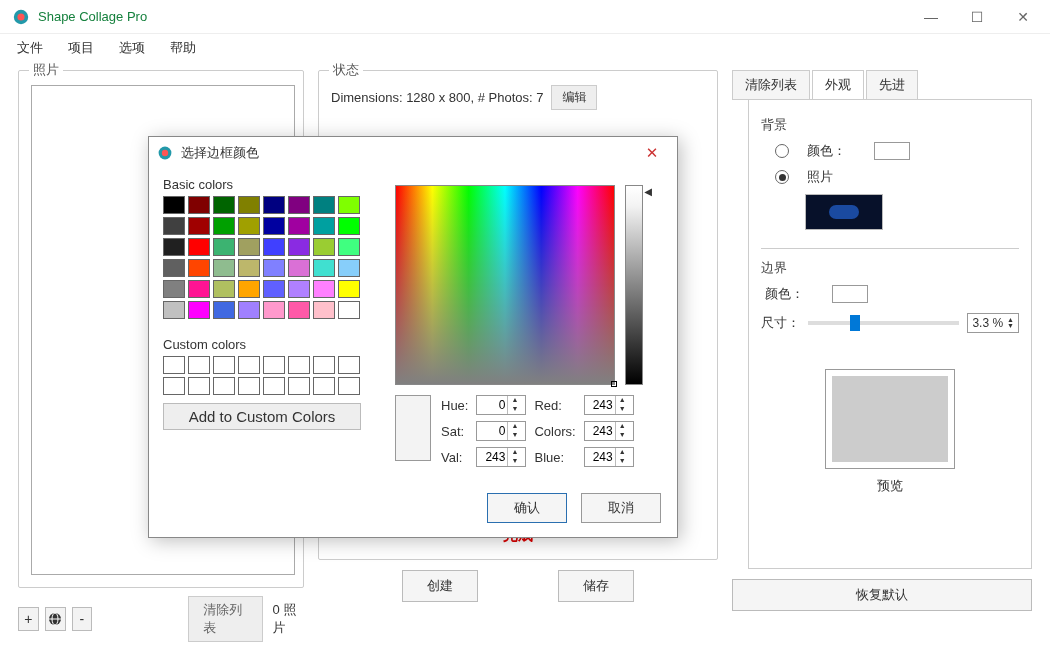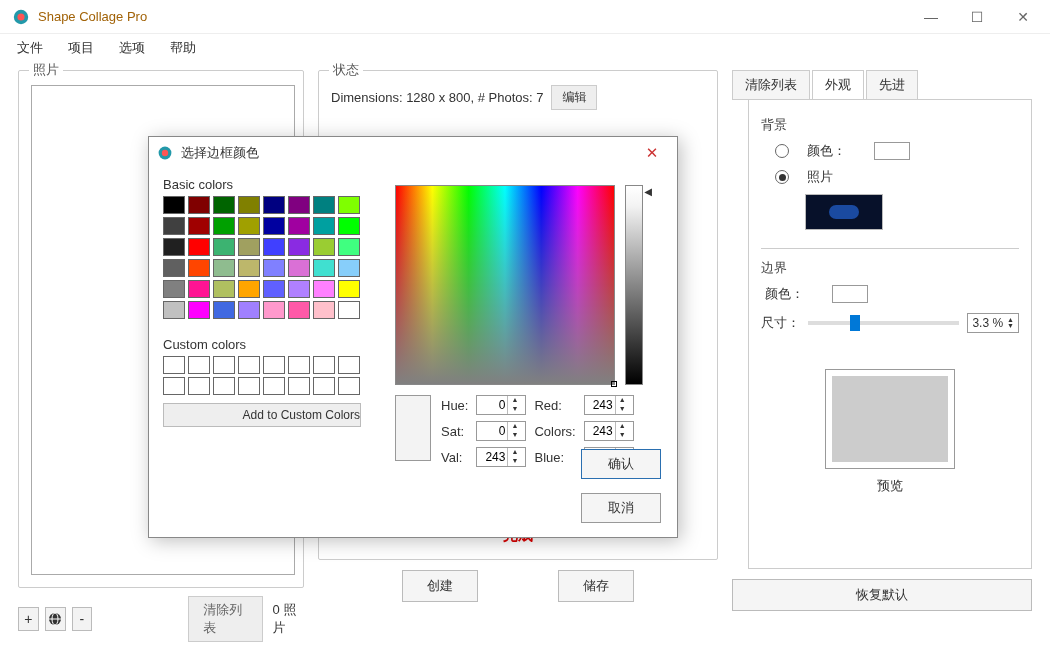--- a/index.html
+++ b/index.html
@@ -1,19 +1,19 @@
 <!DOCTYPE html>
 <html><head>
 <meta charset="utf-8">
 <style>
 * { box-sizing: border-box; font-family: "Microsoft YaHei", "SimSun", sans-serif; }
 body { margin: 0; background: #fff; width: 1050px; height: 670px; overflow: hidden; font-size: 13px; color: #333; }
 .titlebar { height: 34px; display: flex; align-items: center; padding: 0 4px; border-bottom: 1px solid #eee; }
 .titlebar .logo { width: 18px; height: 18px; margin: 0 8px; }
-.titlebar .title { flex: 1; font-size: 13px; color: #a16207; }
+.titlebar .title { flex: 1; font-size: 13px; color: #15803d; }
 .win-btns { display: flex; }
 .win-btn { width: 46px; height: 30px; display: flex; align-items: center; justify-content: center; font-size: 14px; color: #666; }
 .menubar { height: 28px; display: flex; align-items: center; padding: 0 10px; gap: 18px; font-size: 13px; color: #333; }
 .menubar span { cursor: default; margin-left: 7px; }
 .content { display: flex; padding: 8px 18px 0 18px; gap: 14px; }
 .panel { border: 1px solid #ccc; border-radius: 2px; position: relative; padding: 14px 12px 12px 12px; }
 .panel-title { position: absolute; top: -10px; left: 10px; background: #fff; padding: 0 4px; font-size: 13px; color: #555; }
 .left { width: 286px; }
 .photo-box { border: 1px solid #aaa; width: 264px; height: 490px; background: #fff; display: flex; align-items: center; justify-content: center; color: #999; font-size: 14px; }
 .left-tools { display: flex; align-items: center; margin-top: 8px; gap: 6px; }
@@ -55,34 +55,34 @@
 .dialog { position: absolute; left: 148px; top: 136px; width: 530px; height: 402px; background: #fff; border: 1px solid #888; box-shadow: 3px 3px 18px rgba(0,0,0,.25); z-index: 100; }
 .dlg-title { height: 32px; display: flex; align-items: center; padding: 0 8px; }
 .dlg-title .logo { width: 16px; height: 16px; margin-right: 8px; }
 .dlg-title .t { flex: 1; font-size: 13px; }
 .dlg-close { width: 34px; height: 24px; display: flex; align-items: center; justify-content: center; font-size: 15px; color: #c33; }
 .dlg-body { padding: 8px 14px; font-family: "SimSun", monospace; font-size: 13px; }
 .basic-grid { display: grid; grid-template-columns: repeat(8, 22px); grid-auto-rows: 18px; gap: 3px; margin-top: 4px; }
 .swatch { border: 1px solid #666; }
 .custom-grid { display: grid; grid-template-columns: repeat(8, 22px); grid-auto-rows: 18px; gap: 3px; margin-top: 4px; }
 .custom-grid .swatch { background: #fff; }
-.addcustom { width: 198px; padding: 4px 0; text-align: right; background: #eee; border: 1px solid #bbb; margin-top: 8px; font-size: 12px; }
+.addcustom { width: 198px; padding: 4px 0; text-align: center; background: #eee; border: 1px solid #bbb; margin-top: 8px; font-size: 15px; }
 .picker-area { position: absolute; left: 246px; top: 48px; display: flex; gap: 10px; }
 .gradient-box { width: 220px; height: 200px; border: 1px solid #888; background: linear-gradient(to bottom, rgba(128,128,128,0) 0%, rgba(128,128,128,1) 100%), linear-gradient(to right, #ff0000, #ffff00, #00ff00, #00ffff, #0000ff, #ff00ff, #ff0000); position: relative; }
 .gradient-marker { position: absolute; right: -3px; bottom: -3px; width: 6px; height: 6px; border: 1px solid #000; }
 .value-strip { width: 18px; height: 200px; border: 1px solid #888; background: linear-gradient(to bottom, #fff 0%, #f3f3f3 10%, #000 100%); position: relative; }
 .strip-arrow { position: absolute; right: -10px; top: 0px; font-size: 10px; }
 .hsv-block { position: absolute; left: 246px; top: 258px; font-size: 13px; display: flex; gap: 10px; }
 .preview-sw { width: 36px; height: 66px; border: 1px solid #999; background: #f3f3f3; }
 .num-grid { display: grid; grid-template-columns: auto 50px auto 50px; gap: 6px 8px; align-items: center; }
 .numbox { display: flex; border: 1px solid #999; height: 20px; }
 .numbox input { width: 30px; border: none; text-align: right; padding-right: 2px; font-size: 12px; }
 .numbox .sp { width: 14px; display: flex; flex-direction: column; border-left: 1px solid #bbb; }
 .numbox .sp div { flex: 1; font-size: 7px; text-align: center; line-height: 8px; }
-.dlg-btns { position: absolute; right: 16px; bottom: 14px; display: flex; gap: 14px; flex-direction: column; }
+.dlg-btns { position: absolute; right: 16px; bottom: 14px; display: flex; gap: 14px; }
 .dlg-btn { padding: 5px 26px; border: 1px solid #999; background: #f5f5f5; font-size: 13px; }
 .dlg-btn.ok { border: 1px solid #2a6fb0; }
 </style>
 </head>
 <body>
 
 <div class="titlebar">
   <svg class="logo" viewBox="0 0 20 20">
       <circle cx="10" cy="10" r="8" fill="#29a"></circle>
       <circle cx="10" cy="10" r="4" fill="#f55"></circle>

